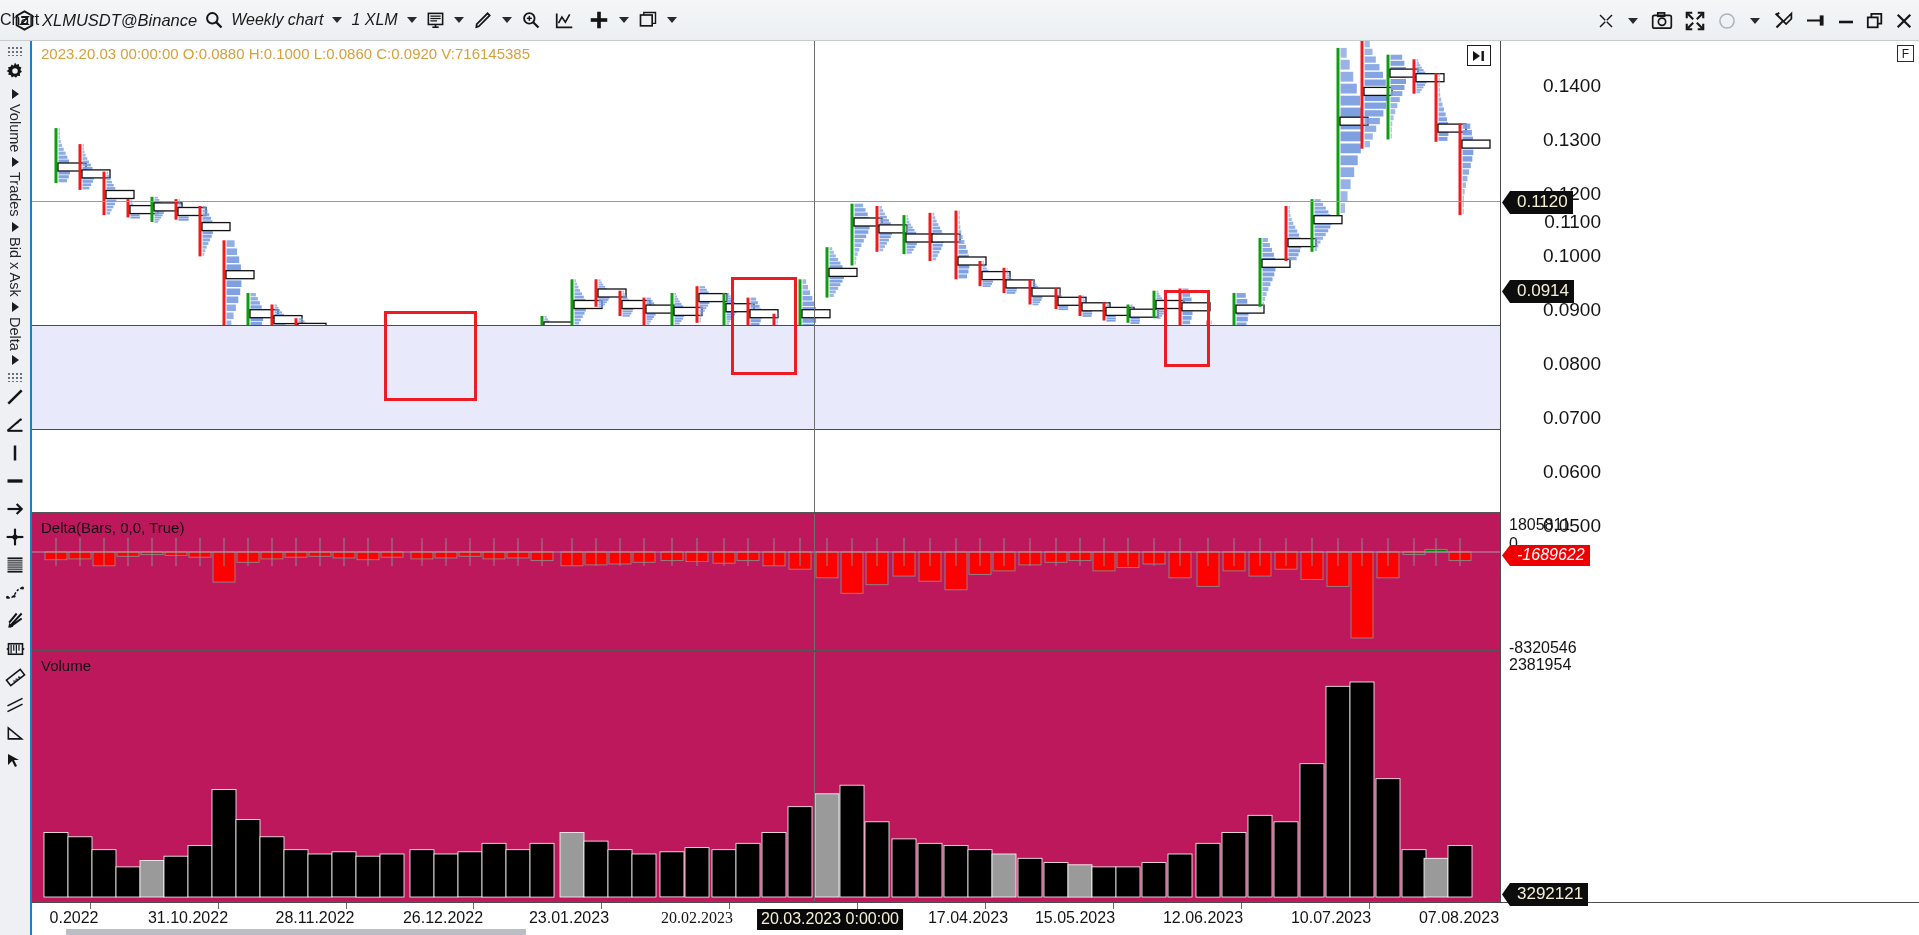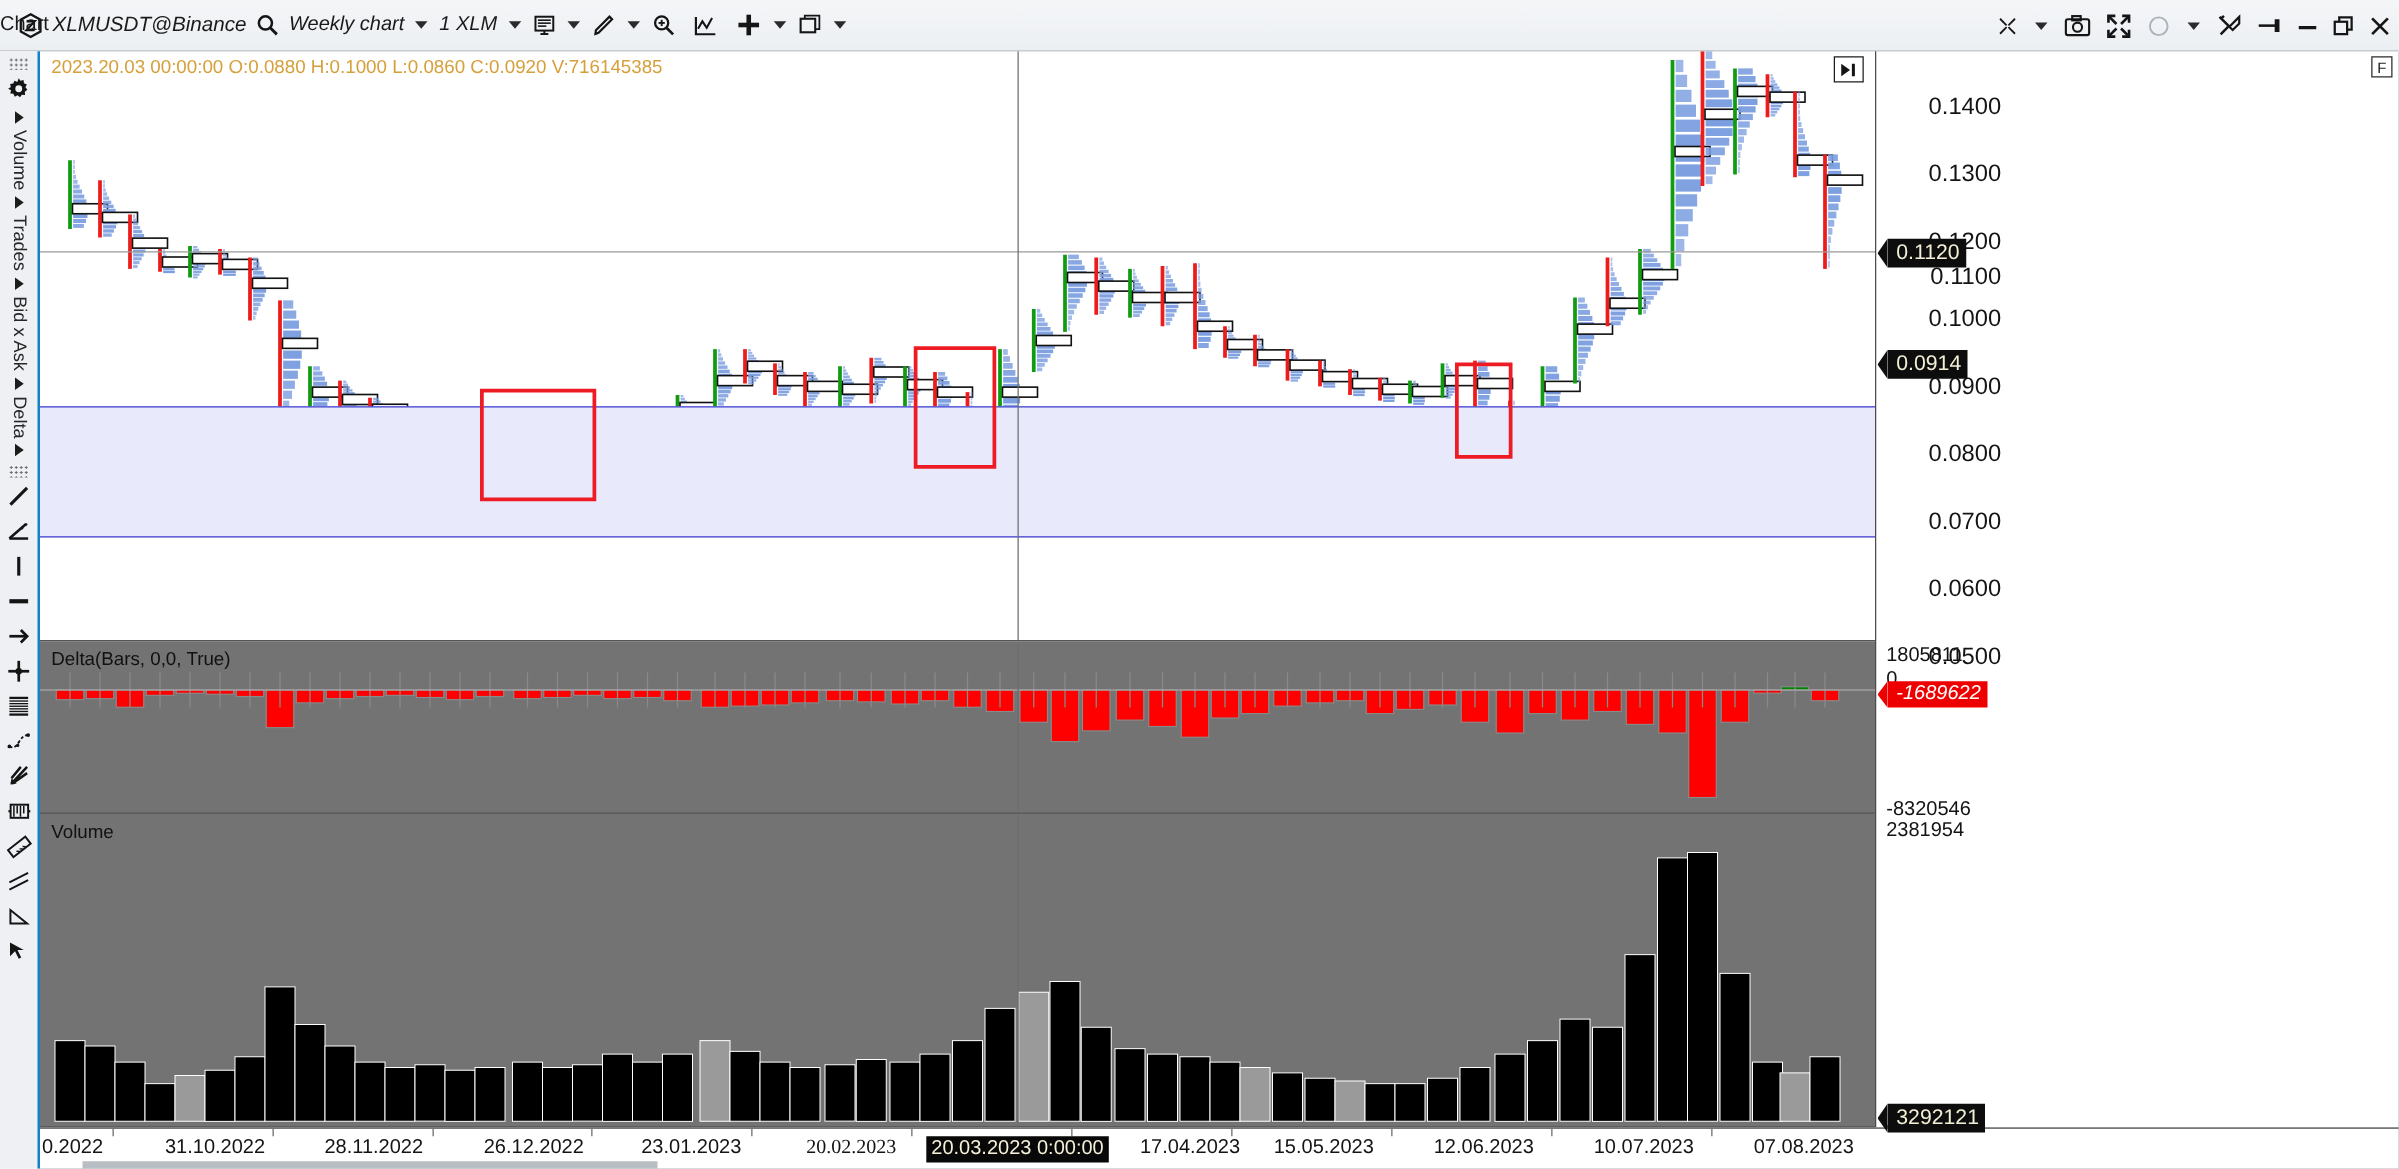--- a/index.html
+++ b/index.html
@@ -65,21 +65,21 @@
     margin: 4px 0;
   }
   .vtext {
     writing-mode: vertical-rl; font-size: 14.5px; color: #262626;
     letter-spacing: 0px; white-space: nowrap; margin: 1px 0;
   }
 
   
   .chartwrap {
     position: absolute; left: 32px; top: 41px;
-    width: 1887px; height: 894px; background: #737373;
+    width: 1887px; height: 894px; background: #be185d;
   }
   .pricepane {
     position: absolute; left: 0; top: 0; width: 1468px; height: 472px;
     background: #fff; border-bottom: 1px solid #555;
     overflow: hidden;
   }
   .deltapane {
     position: absolute; left: 0; top: 473px; width: 1468px; height: 137px;
     border-bottom: 1px solid #555; overflow: hidden;
   }
@@ -141,21 +141,21 @@
   .badge-red::before {
     content: ""; position: absolute; left: -8px; top: 0; bottom: 0;
     width: 8px; background: #ef0000;
     clip-path: polygon(100% 0, 100% 100%, 0 50%);
   }
   .axlbl {
     position: absolute; font-size: 16px; color: #141414; white-space: nowrap;
   }
   .datelbl {
     position: absolute; top: 6px; font-size: 16px; color: #141414;
-    white-space: nowrap; transform: translateX(-50%);
+    white-space: nowrap; transform: translateX(-50%); margin-left: 16px;
   }
   .datelbl.sel {
     background: #080808; color: #f5f0d8; padding: 1px 4px 2px 4px;
   }
   .tick {
     position: absolute; top: 0; width: 1px; height: 6px; background: #6a6a6a;
   }
   .jumpbtn {
     position: absolute; right: 9px; top: 4px; width: 24px; height: 21px;
     border: 1px solid #1d1d1d; background: #fff; z-index: 8;

